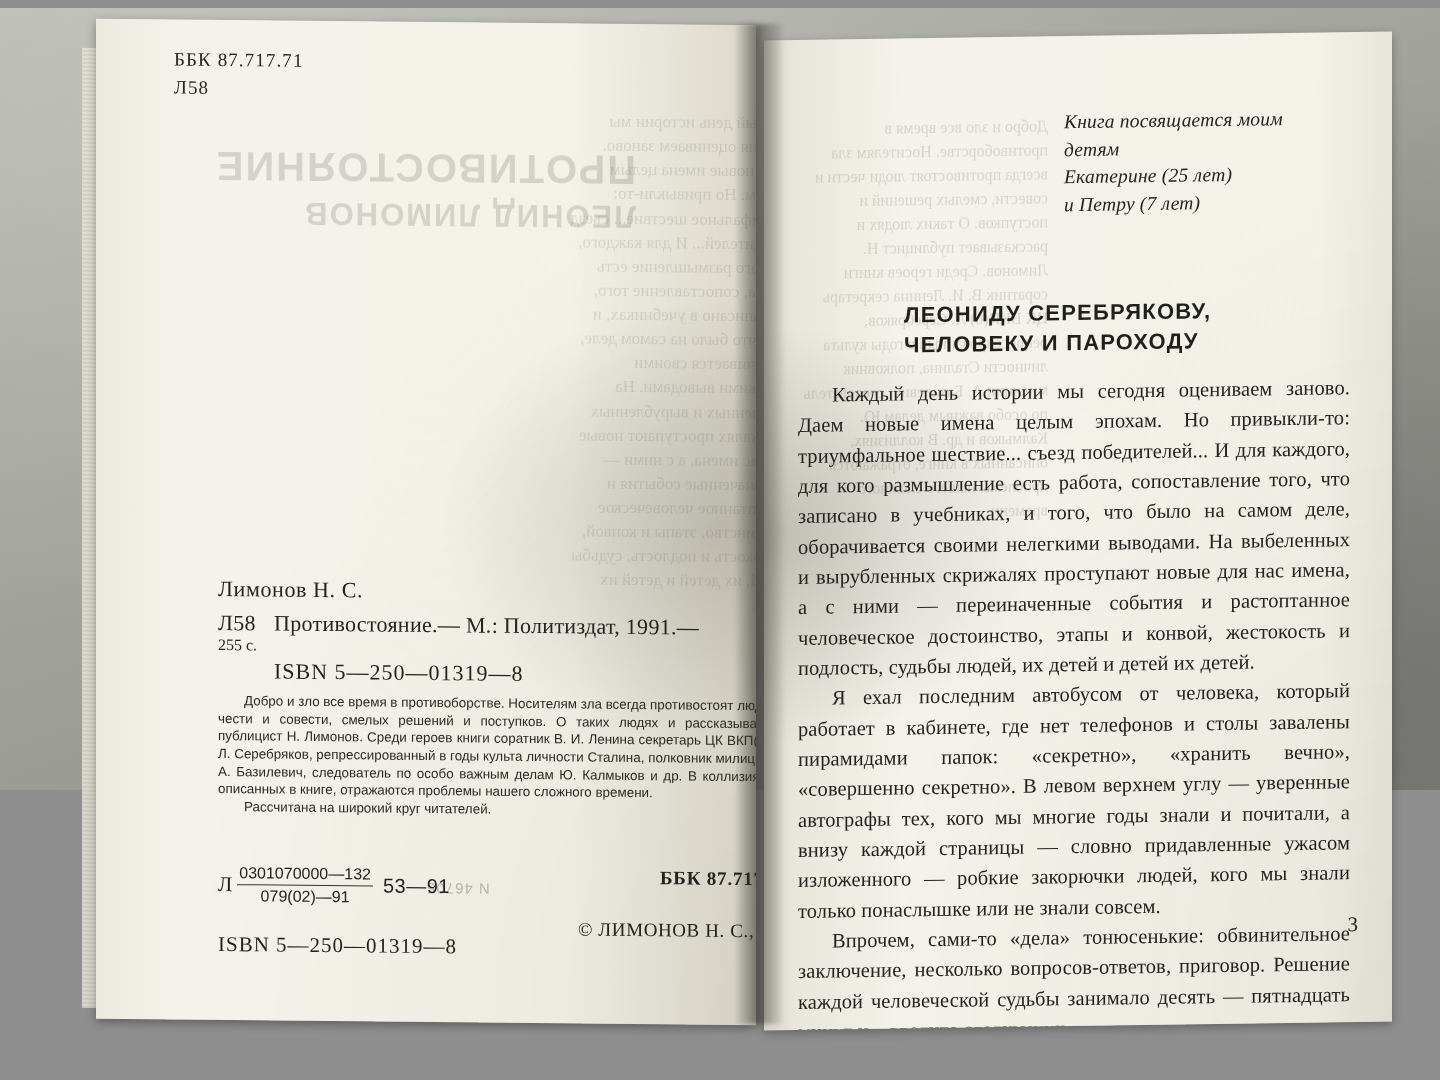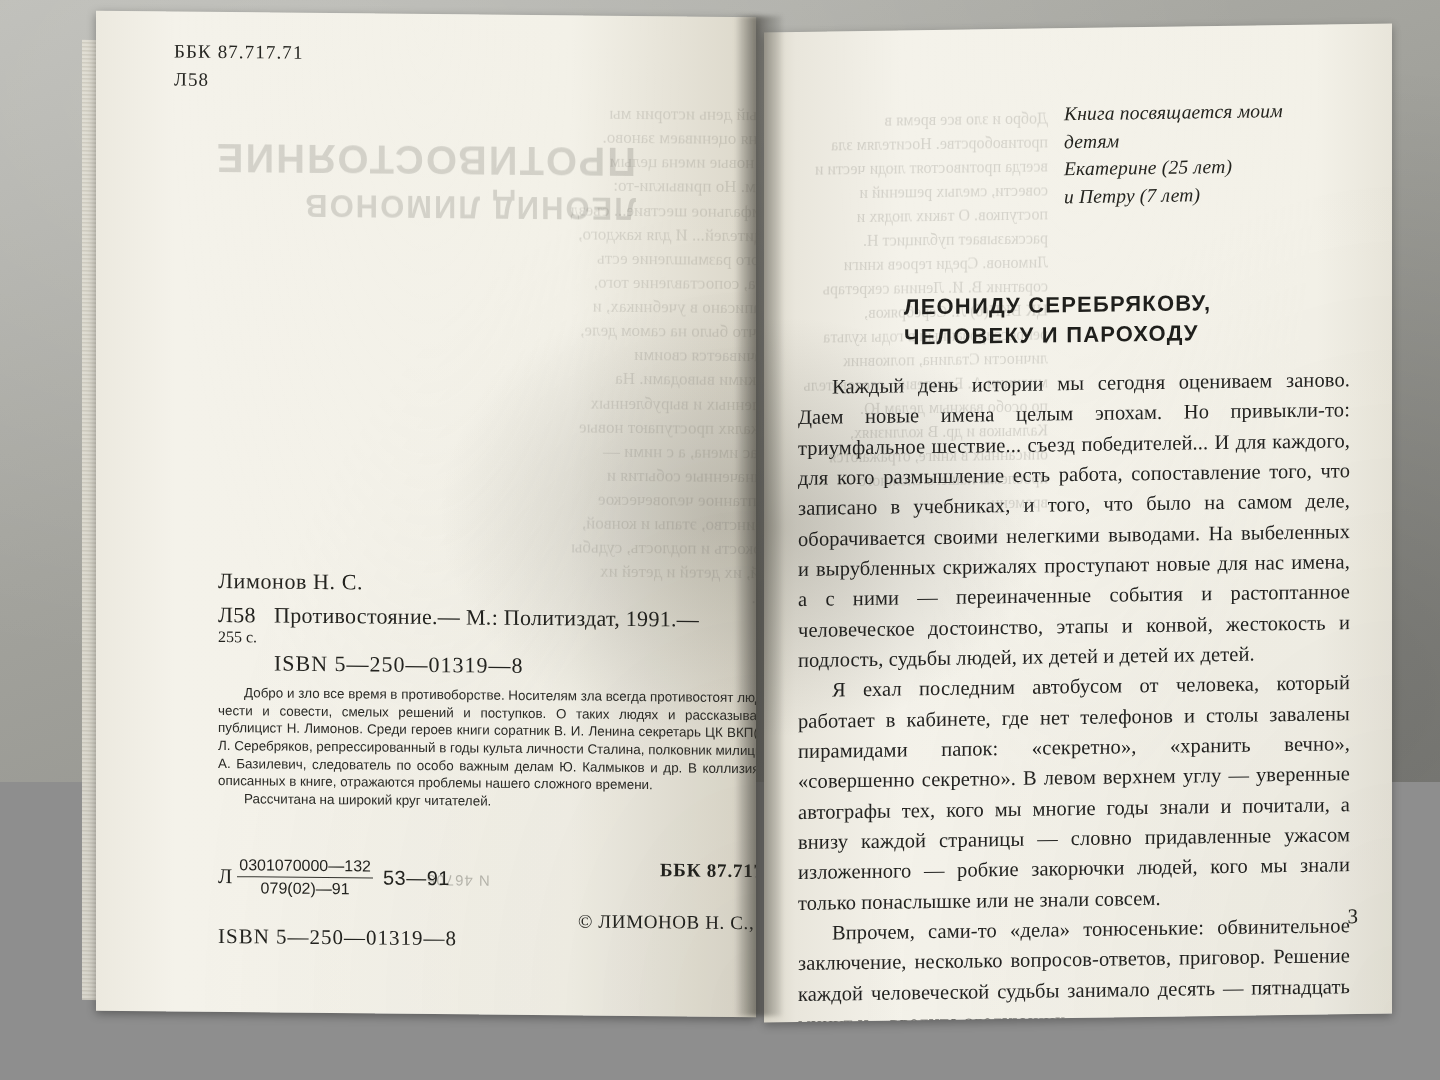--- a/index.html
+++ b/index.html
@@ -11,20 +11,21 @@
     width: 1440px;
     height: 1080px;
     overflow: hidden;
     font-family: "Liberation Serif", serif;
   }
   #scene {
     position: relative;
     width: 1440px;
     height: 782px;
     background: linear-gradient(135deg, #9a9a96 0%, #b3b3ad 35%, #a6a6a0 70%, #8f8f8a 100%);
+    margin-top: 8px;
   }
   
   .table-surface {
     position: absolute;
     inset: 0;
     background:
       radial-gradient(ellipse at 20% 10%, rgba(255,255,255,0.18), rgba(0,0,0,0) 60%),
       radial-gradient(ellipse at 85% 90%, rgba(0,0,0,0.22), rgba(0,0,0,0) 65%),
       linear-gradient(160deg, #b8b8b2 0%, #a2a29c 45%, #8d8d88 100%);
   }

